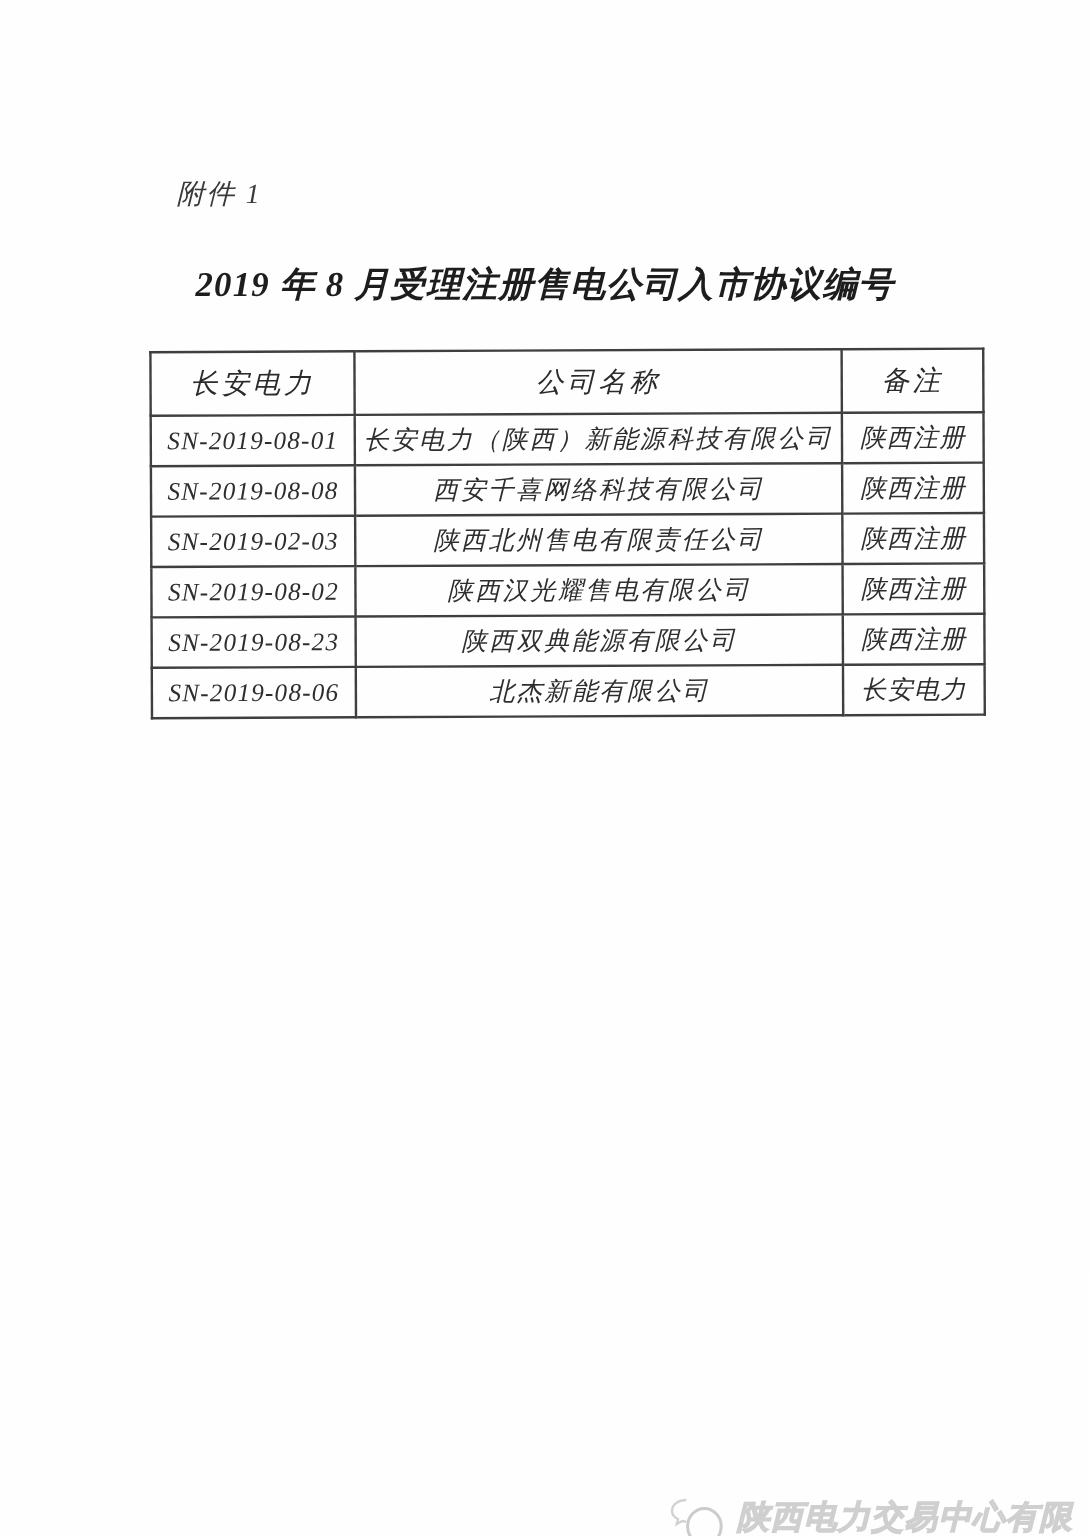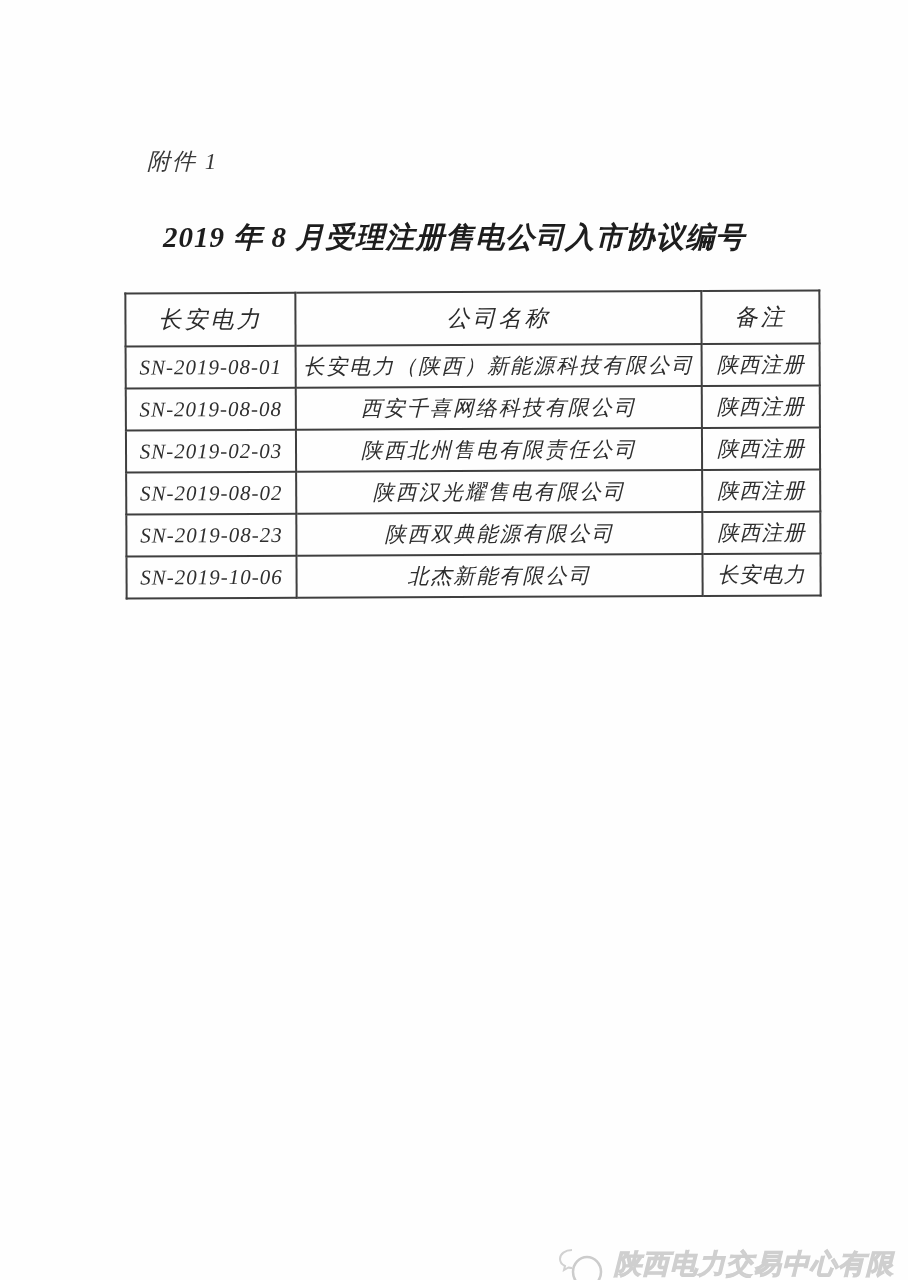--- a/index.html
+++ b/index.html
@@ -144,21 +144,21 @@
           <td class="cell-id">SN-2019-08-02</td>
           <td class="cell-company">陕西汉光耀售电有限公司</td>
           <td class="cell-note">陕西注册</td>
         </tr>
         <tr>
           <td class="cell-id">SN-2019-08-23</td>
           <td class="cell-company">陕西双典能源有限公司</td>
           <td class="cell-note">陕西注册</td>
         </tr>
         <tr>
-          <td class="cell-id">SN-2019-10-06</td>
+          <td class="cell-id">SN-2019-08-06</td>
           <td class="cell-company">北杰新能有限公司</td>
           <td class="cell-note">长安电力</td>
         </tr>
       </tbody>
     </table>
   </div>
 
   <div class="footer-watermark">
     <svg class="footer-logo" viewBox="0 0 50 46" fill="none" xmlns="http://www.w3.org/2000/svg">
       <path d="M14 4 C7 4 2 8 2 13 C2 16 4 18.5 7 20 L6 24 L10.5 21.5 C11.6 21.8 12.8 22 14 22" stroke="#d2d2d2" stroke-width="2" fill="none"></path>

